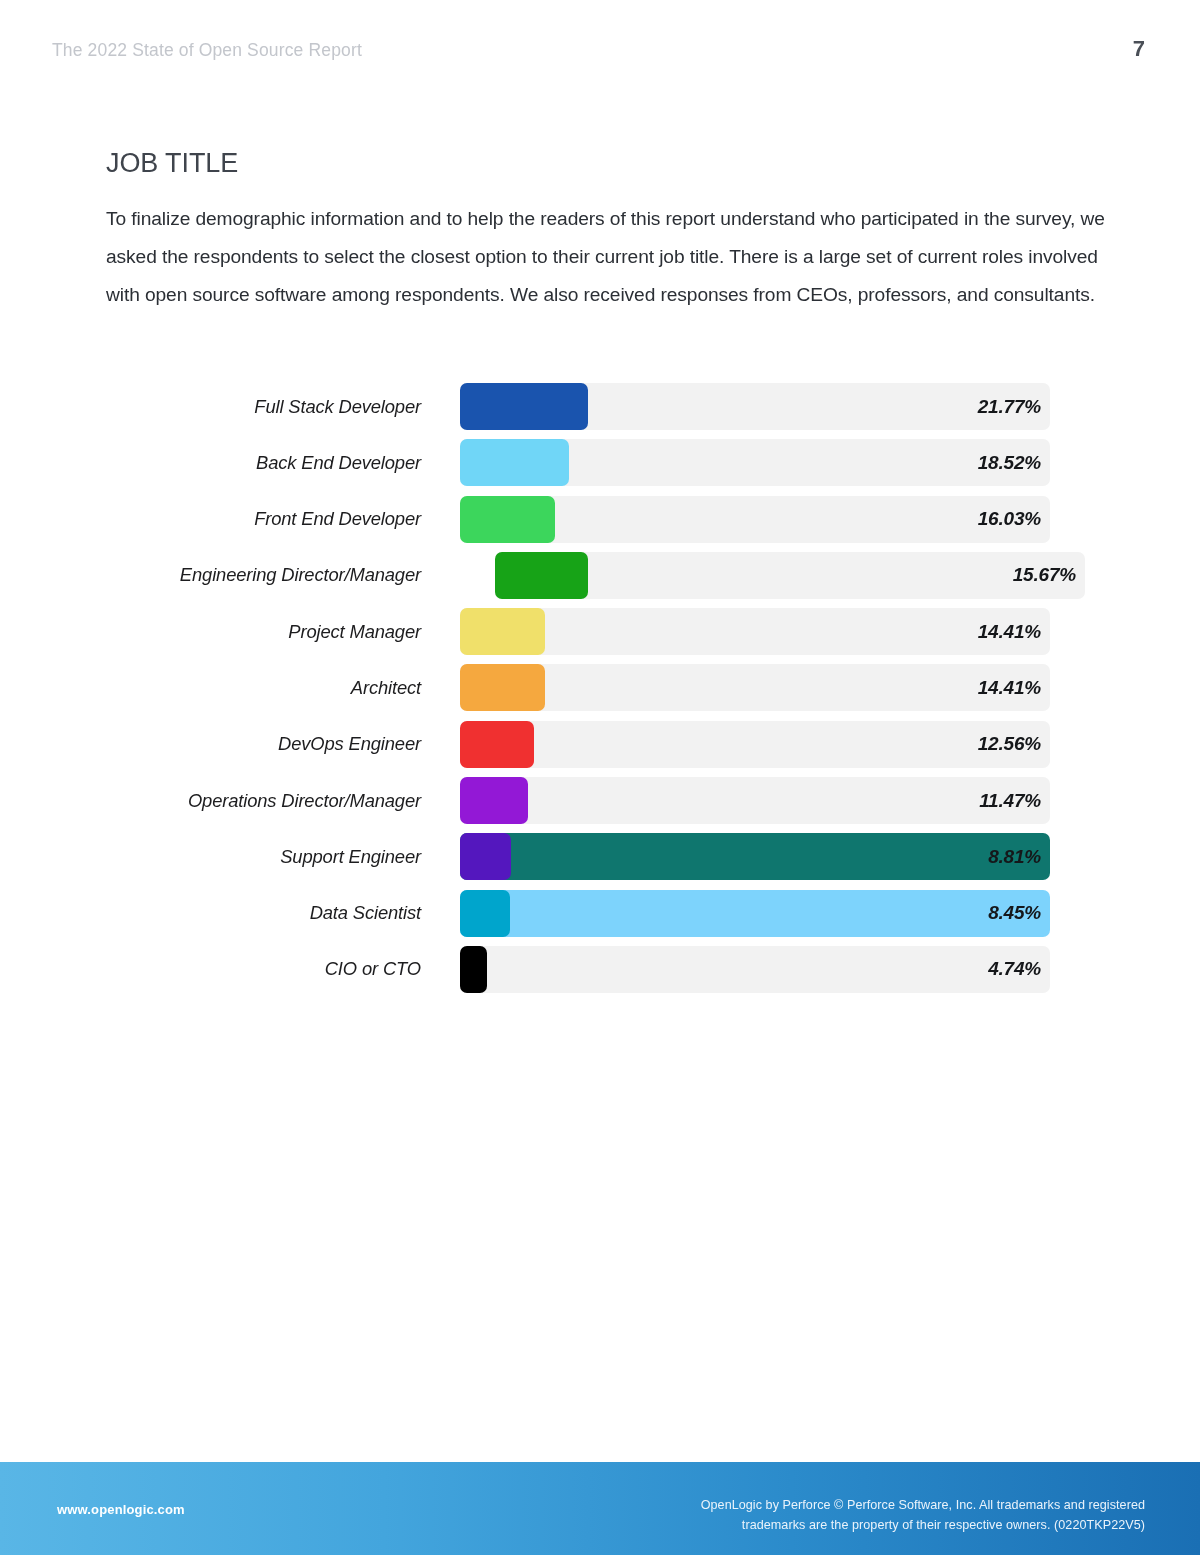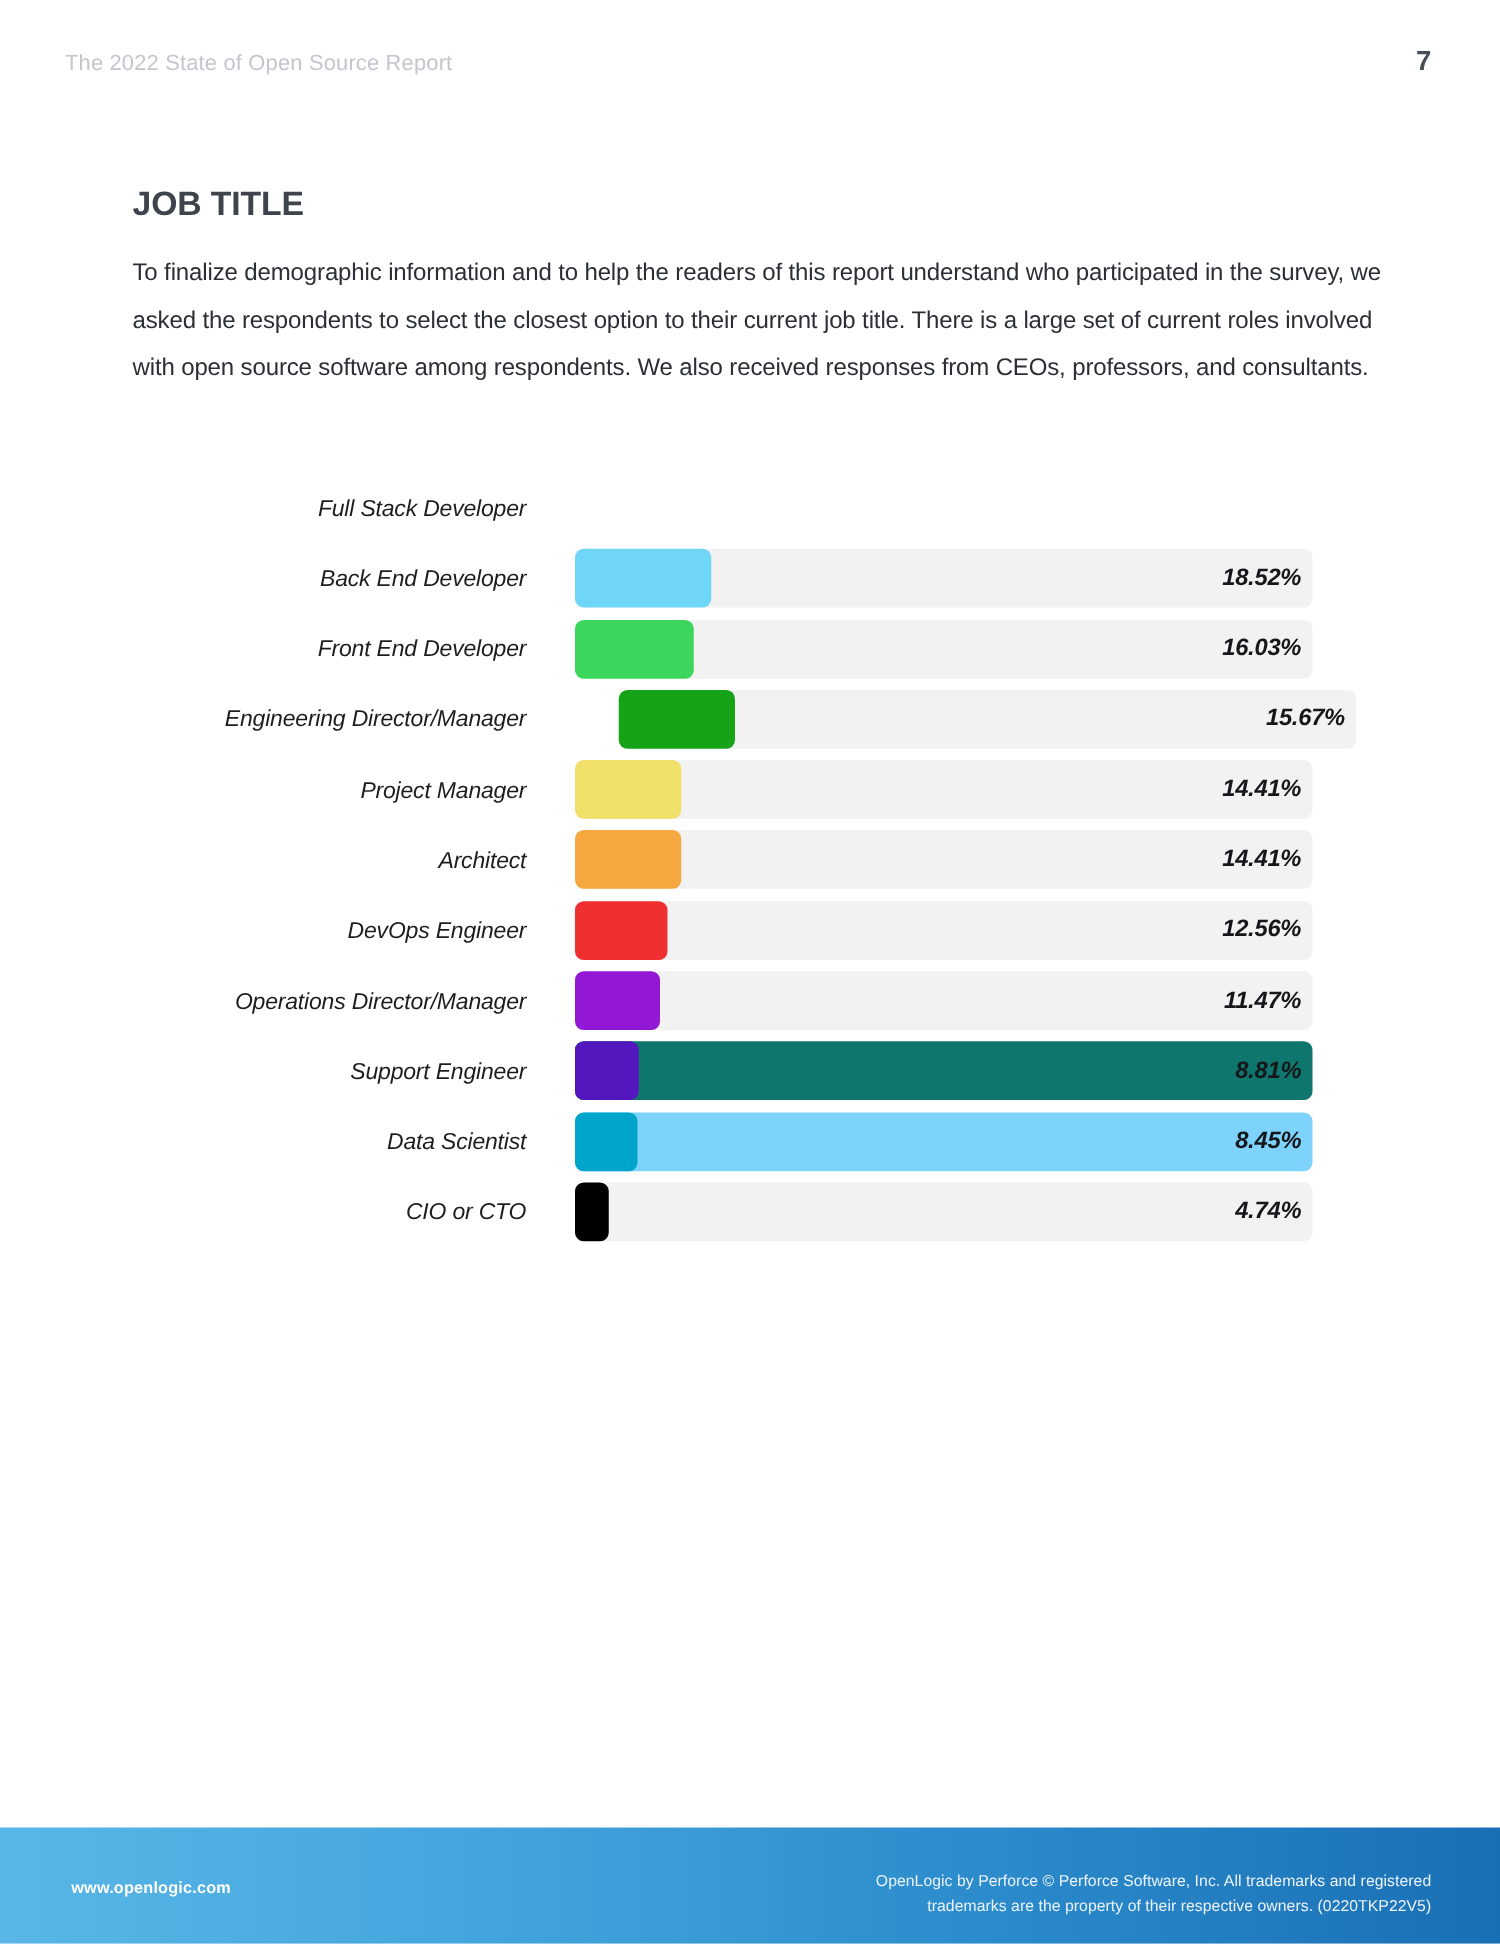--- a/index.html
+++ b/index.html
@@ -46,21 +46,21 @@
     font-weight: 700;
     color: #4a4f57;
   }
 
   
   .section-title {
     position: absolute;
     left: 106px;
     top: 148px;
     font-size: 27px;
-    font-weight: 700;
+    font-weight: 400;
     letter-spacing: -0.1px;
     color: #3f444c;
   }
 
   
   .intro {
     position: absolute;
     left: 106px;
     top: 200px;
     width: 1000px;
@@ -161,20 +161,24 @@
     <div class="header-pagenum">7</div>
   </div>
 
   <h1 class="section-title">JOB TITLE</h1>
 
   <p class="intro">To finalize demographic information and to help the readers of this report understand who participated in the survey, we asked the respondents to select the closest option to their current job title.  There is a large set of current roles involved with open source software among respondents. We also received responses from CEOs, professors, and consultants.</p>
 
   <div class="chart" id="chart">
       <div class="chart-row">
         <div class="row-label">Full Stack Developer</div>
+        <div class="row-track" style="background: rgb(242, 242, 242);">
+          <div class="row-bar" style="background: rgb(26, 84, 174); width: 128px;"></div>
+          <div class="row-value">21.77%</div>
+        </div>
       </div>
       <div class="chart-row">
         <div class="row-label">Back End Developer</div>
         <div class="row-track" style="background: rgb(242, 242, 242); padding-left: 21px;">
           <div class="row-bar" style="background: rgb(112, 214, 247); width: 109px;"></div>
           <div class="row-value">18.52%</div>
         </div>
       </div>
       <div class="chart-row">
         <div class="row-label">Front End Developer</div>

